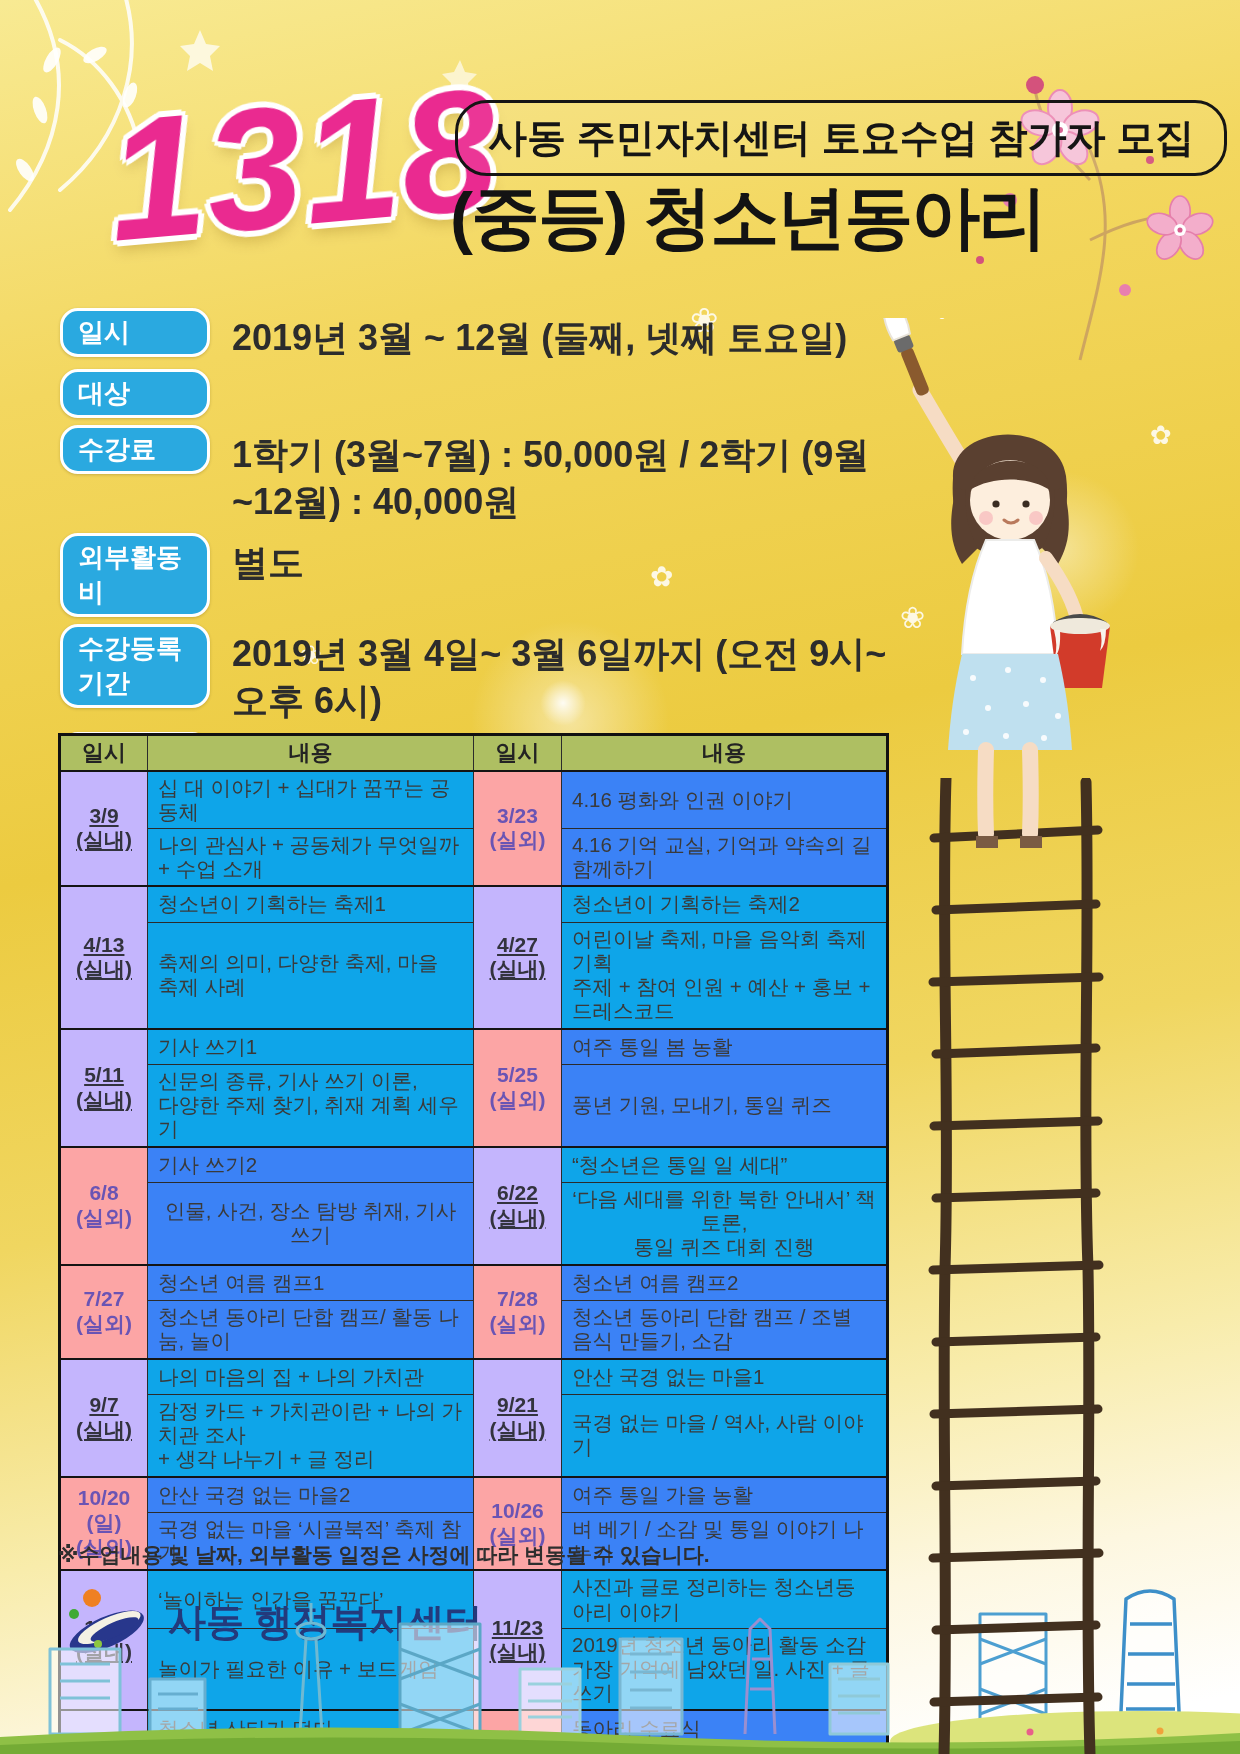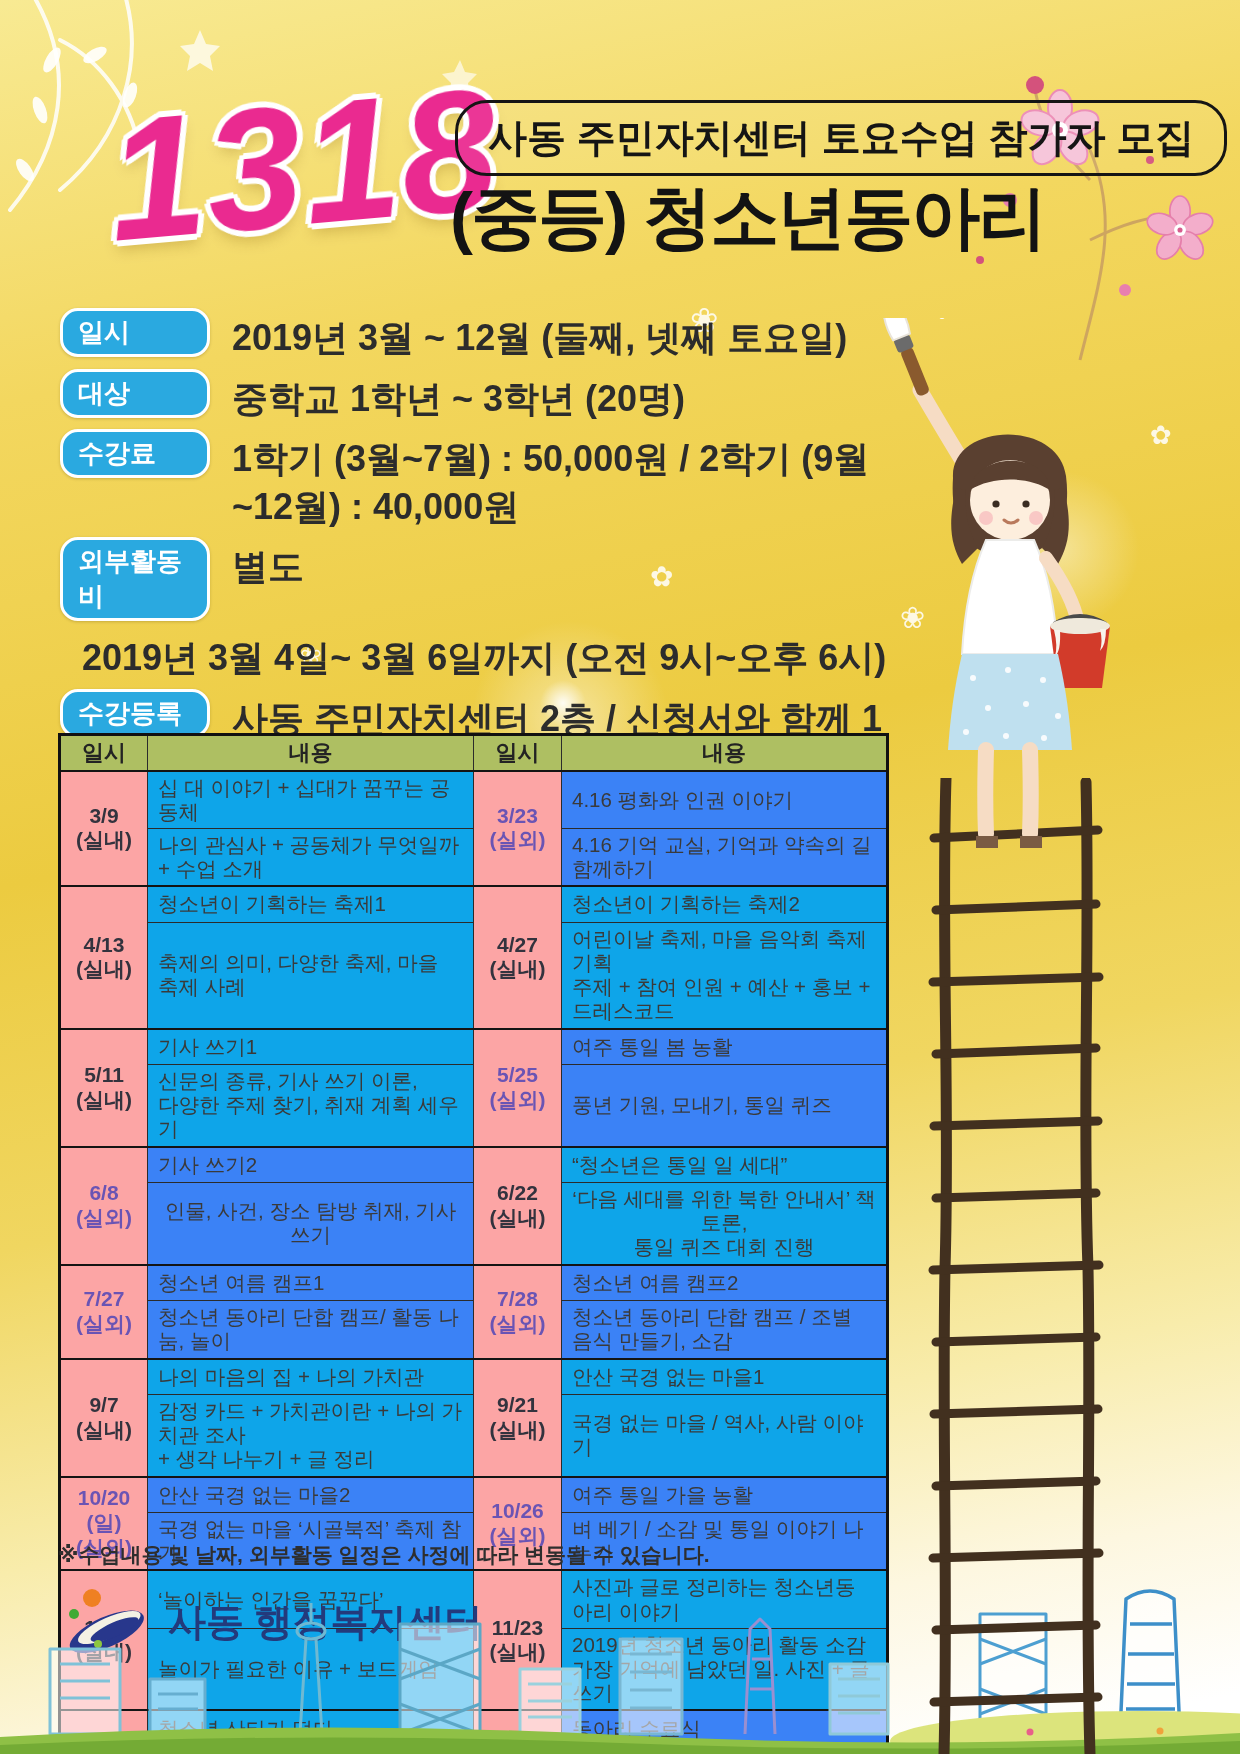--- a/index.html
+++ b/index.html
@@ -27,21 +27,21 @@
   .ival{margin-left:22px;padding-top:6px;font-size:36px;font-weight:600;color:#2c2c2c;line-height:1.32;}
   .ival .line2{display:block;}
 
   
   table.sched{position:absolute;left:58px;top:733px;width:828px;border-collapse:collapse;
     border:3px solid #111;background:#fff;table-layout:fixed;}
   table.sched td,table.sched th{border:1.5px solid #2b2b2b;box-sizing:border-box;}
   th.hdr{background:#aebf62;font-size:22px;font-weight:700;color:#232323;height:36px;text-align:center;}
   col.cdate{width:88px;} col.ccont{width:326px;}
   td.date{text-align:center;font-size:21px;font-weight:700;line-height:1.18;padding:2px 1px;vertical-align:middle;}
-  td.date.indoor{background:#fca5a5;color:#33333e;}
+  td.date.indoor{background:#c4b5fd;color:#33333e;text-decoration:underline;}
   td.date.outdoor{background:#fca5a5;color:#6a54b4;}
   td.cell{font-size:20.5px;color:#3a3a3a;padding:4px 10px;line-height:1.18;vertical-align:middle;}
   td.cell.indoor{background:#0ea5e9;}
   td.cell.outdoor{background:#3b82f6;}
   tr.grp td{border-top:2.2px solid #141414;}
   tr.sub td.cell{border-top:1px solid #5f5f5f;}
   td.rsep{border-left:2px solid #1c1c1c;}
   tr.h36{height:36px;} tr.h42{height:42px;} tr.h58{height:58px;} tr.h62{height:62px;text-align:center;}
   .pre{white-space:pre-line;}
   .dnum{display:block;}
@@ -129,31 +129,31 @@
   <div class="abs banner-pill">사동 주민자치센터 토요수업 참가자 모집</div>
   <div class="abs main-title">(중등) 청소년동아리</div>
 
   <div class="abs info">
     <div class="info-row">
       <span class="pill">일시</span>
       <span class="ival">2019년 3월 ~ 12월 (둘째, 넷째 토요일)</span>
     </div>
     <div class="info-row">
       <span class="pill">대상</span>
-      <span class="ival">중학교 1학년 ~ 3학년 (20명)</span>
     </div>
     <div class="info-row">
       <span class="pill">수강료</span>
       <span class="ival">1학기 (3월~7월) : 50,000원 / 2학기 (9월~12월) : 40,000원</span>
     </div>
     <div class="info-row">
       <span class="pill">외부활동비</span>
       <span class="ival">별도</span>
     </div>
     <div class="info-row">
+      <span class="pill">수강등록기간</span>
       <span class="ival">2019년 3월 4일~ 3월 6일까지 (오전 9시~오후 6시)</span>
     </div>
     <div class="info-row">
       <span class="pill">수강등록</span>
       <span class="ival">사동 주민자치센터 2층 / 신청서와 함께 1학기 수업료 (50,000원) 납부</span>
     </div>
     <div class="info-row">
       <span class="pill">문의</span>
       <span class="ival"><span>사동 주민자치센터 (☎ 481-5502, 5762),</span><span class="line2">|강사| 김부일 (☎ 010-90281-9252), 송보림, 정화영</span></span>
     </div>

